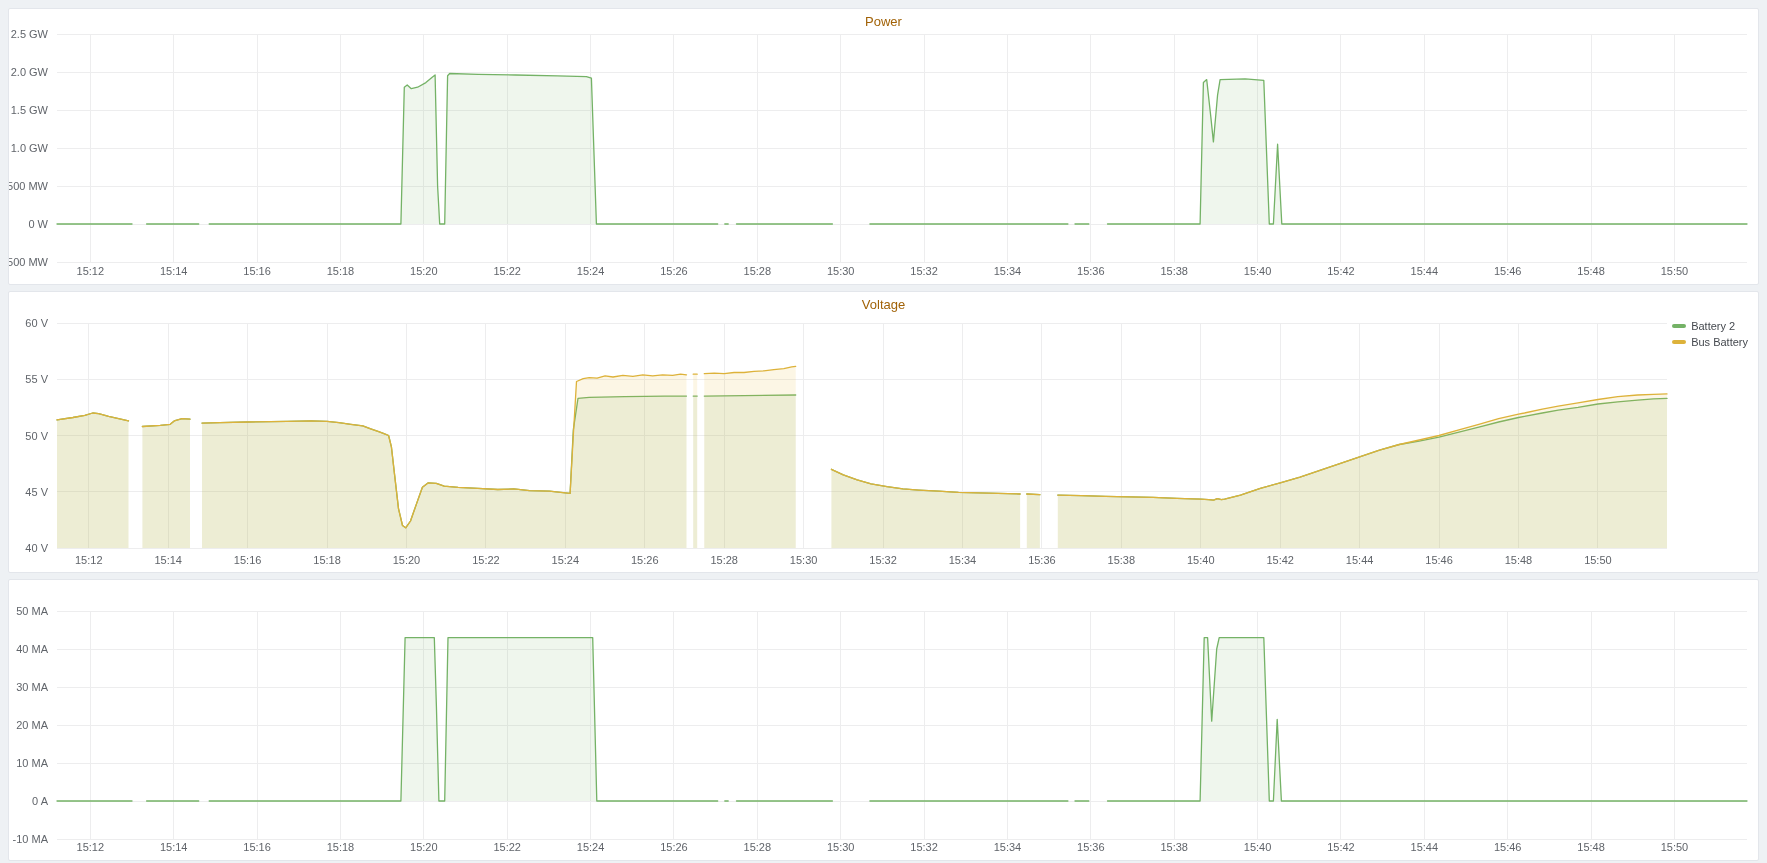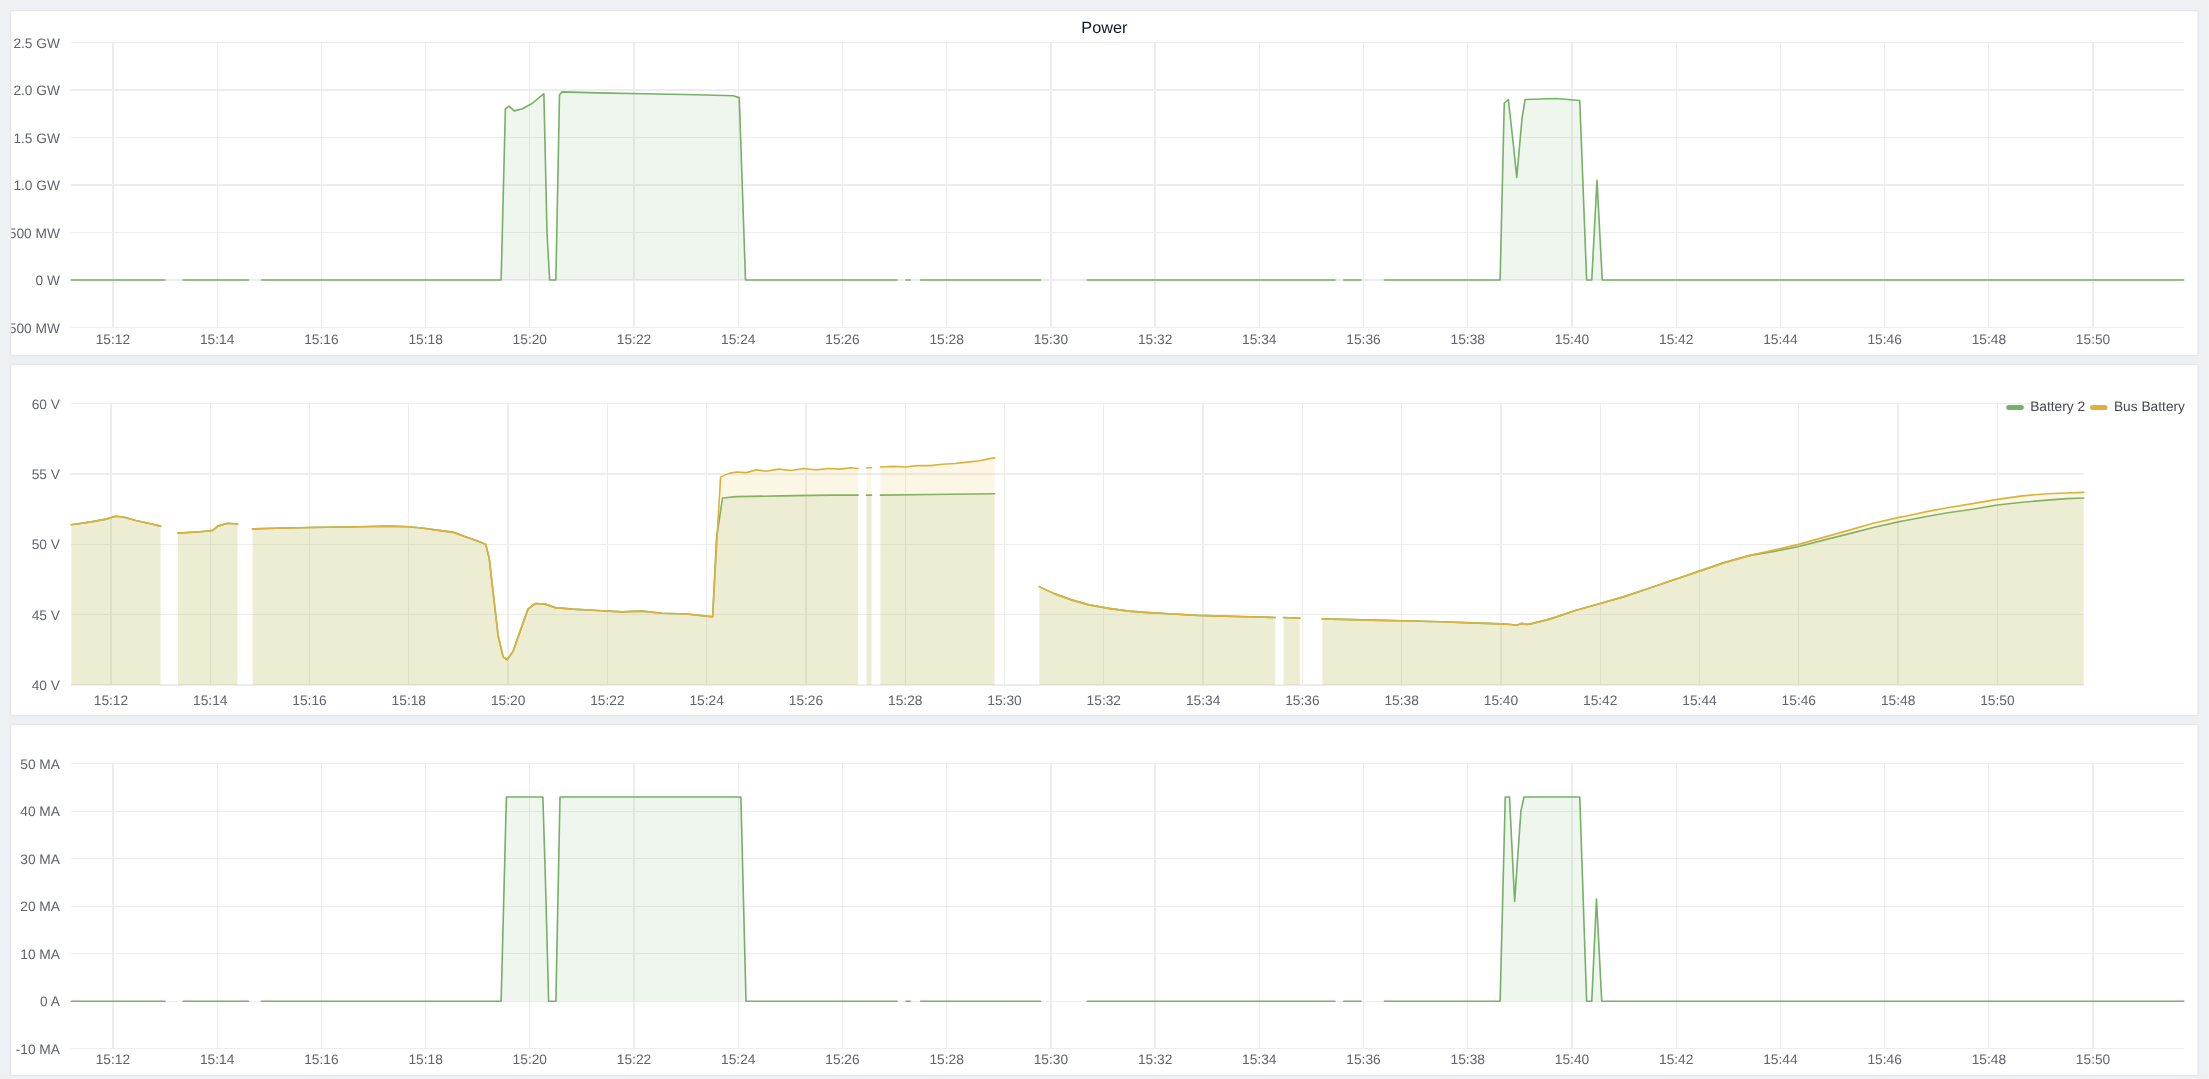--- a/index.html
+++ b/index.html
@@ -1,23 +1,23 @@
 <!DOCTYPE html>
 <html><head>
 <meta charset="utf-8">
 <style>
   html,body{margin:0;padding:0;}
   .page{position:relative;width:1767px;height:863px;background:#eef1f4;font-family:"Liberation Sans",sans-serif;overflow:hidden;}
   .panel{position:absolute;left:8px;width:1749px;background:#ffffff;border:1px solid #e3e6eb;border-radius:2px;}
   #panel-0{top:8px;height:275px;}
   #panel-1{top:291px;height:280px;}
   #panel-2{top:579px;height:280px;}
-  .panel-title{position:absolute;top:5px;left:0;right:0;margin:0;text-align:center;font-size:13px;font-weight:500;color:#0f172a;cursor:pointer;z-index:2;}
+  .panel-title{position:absolute;top:5px;left:0;right:0;margin:0;text-align:center;font-size:13px;font-weight:500;color:#a16207;cursor:pointer;z-index:2;}
   .chart-svg{position:absolute;top:0;left:0;}
-  .legend{position:absolute;top:28px;right:10px;display:flex;gap:4px;z-index:2;}
+  .legend{position:absolute;top:28px;right:10px;display:flex;flex-direction:column;gap:4px;z-index:2;}
   .legend-item{display:flex;align-items:center;gap:5px;font-size:11px;color:#45494f;cursor:pointer;white-space:nowrap;}
   .swatch{width:14px;height:4px;border-radius:2px;display:inline-block;}
 </style>
 </head>
 <body>
 
 <div class="page">
 
   <section class="panel" id="panel-0">
     <h2 class="panel-title">Power</h2>
@@ -89,20 +89,21 @@
         <path d="M200.2,215.0L391.9,215.0L395.3,78.2L398.2,75.9L402.3,79.7L408.6,78.2L416.9,73.6L423.2,68.3L426.1,66.0L428.6,177.0L430.7,215.0L435.7,215.0L438.6,66.8L440.7,64.5L469.0,65.3L506.6,66.0L548.2,66.8L577.4,67.6L582.4,69.1L587.4,215.0L708.7,215.0" fill="none" stroke="#74b266" stroke-width="1.3" stroke-linejoin="round" stroke-linecap="round"></path>
         <path d="M715.8,215.0L719.2,215.0" fill="none" stroke="#74b266" stroke-width="1.3" stroke-linejoin="round" stroke-linecap="round"></path>
         <path d="M727.5,215.0L823.4,215.0" fill="none" stroke="#74b266" stroke-width="1.3" stroke-linejoin="round" stroke-linecap="round"></path>
         <path d="M860.9,215.0L1058.9,215.0" fill="none" stroke="#74b266" stroke-width="1.3" stroke-linejoin="round" stroke-linecap="round"></path>
         <path d="M1066.0,215.0L1079.8,215.0" fill="none" stroke="#74b266" stroke-width="1.3" stroke-linejoin="round" stroke-linecap="round"></path>
         <path d="M1098.5,215.0L1191.1,215.0L1194.4,73.6L1197.7,70.6L1201.9,108.6L1204.4,132.9L1208.6,85.8L1211.1,70.6L1236.1,69.8L1254.8,71.4L1260.3,215.0L1264.4,215.0L1268.6,135.2L1272.8,215.0L1738.0,215.0" fill="none" stroke="#74b266" stroke-width="1.3" stroke-linejoin="round" stroke-linecap="round"></path>
       </svg>
   </section>
 
   <section class="panel" id="panel-1">
+    <h2 class="panel-title">Voltage</h2>
     <svg class="chart-svg" width="1749" height="280" viewBox="0 0 1749 280">
         <line x1="79.77109028120377" x2="79.77109028120377" y1="31" y2="256" stroke="#ededee" stroke-width="1" shape-rendering="crispEdges"></line>
         <line x1="159.19881598421313" x2="159.19881598421313" y1="31" y2="256" stroke="#ededee" stroke-width="1" shape-rendering="crispEdges"></line>
         <line x1="238.6265416872225" x2="238.6265416872225" y1="31" y2="256" stroke="#ededee" stroke-width="1" shape-rendering="crispEdges"></line>
         <line x1="318.05426739023187" x2="318.05426739023187" y1="31" y2="256" stroke="#ededee" stroke-width="1" shape-rendering="crispEdges"></line>
         <line x1="397.4819930932412" x2="397.4819930932412" y1="31" y2="256" stroke="#ededee" stroke-width="1" shape-rendering="crispEdges"></line>
         <line x1="476.90971879625056" x2="476.90971879625056" y1="31" y2="256" stroke="#ededee" stroke-width="1" shape-rendering="crispEdges"></line>
         <line x1="556.3374444992598" x2="556.3374444992598" y1="31" y2="256" stroke="#ededee" stroke-width="1" shape-rendering="crispEdges"></line>
         <line x1="635.7651702022694" x2="635.7651702022694" y1="31" y2="256" stroke="#ededee" stroke-width="1" shape-rendering="crispEdges"></line>
         <line x1="715.1928959052786" x2="715.1928959052786" y1="31" y2="256" stroke="#ededee" stroke-width="1" shape-rendering="crispEdges"></line>

